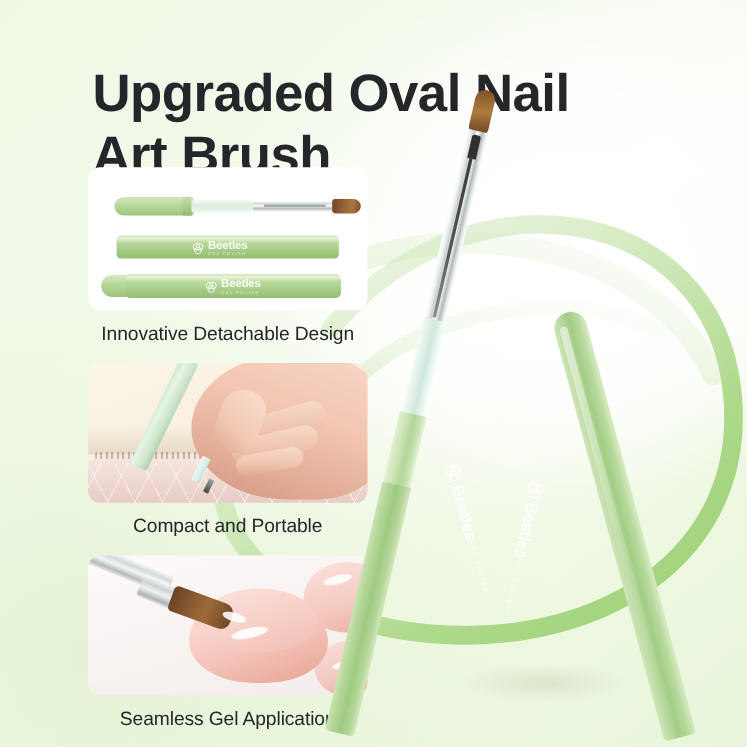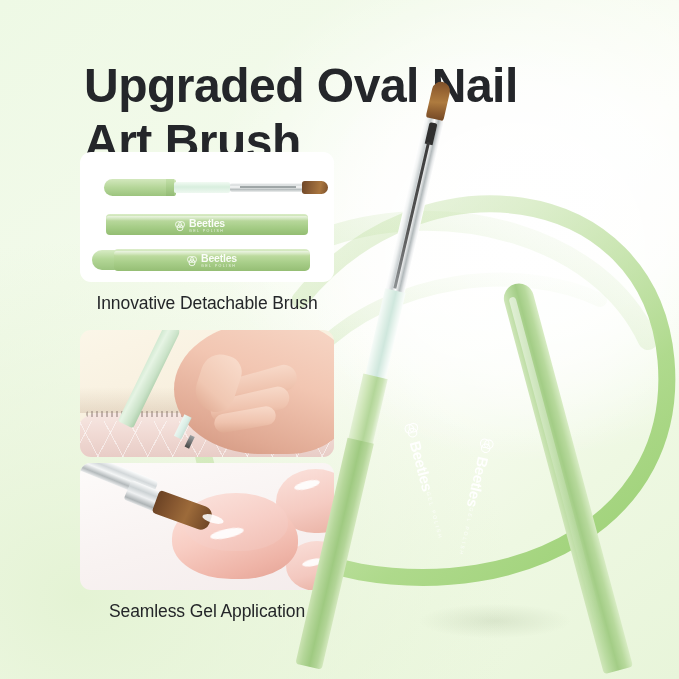--- a/index.html
+++ b/index.html
@@ -542,39 +542,40 @@
             <circle cx="9" cy="9" r="6" fill="none" stroke="#ffffff" stroke-width="1.6"></circle>
             <circle cx="15" cy="9" r="6" fill="none" stroke="#ffffff" stroke-width="1.6"></circle>
             <circle cx="12" cy="15.5" r="6" fill="none" stroke="#ffffff" stroke-width="1.6"></circle>
           </svg>
           <span class="wordwrap">
             <span class="word">Beetles</span>
             <span class="sub">GEL POLISH</span>
           </span>
         </div>
       </div>
-      <div class="caption">Innovative Detachable Brush</div>
+      <div class="caption">Innovative Detachable Design</div>
     </div>
 
     <div class="feature">
       <div class="card card-2 c2">
         <div class="c2-shadow"></div>
         <div class="c2-pouch"></div>
         <div class="c2-quilt"></div>
         <div class="c2-zip"></div>
         <div class="c2-zip-body"></div>
         <div class="c2-hand"></div>
         <div class="c2-finger c2-f1"></div>
         <div class="c2-finger c2-f2"></div>
         <div class="c2-finger c2-f3"></div>
         <div class="c2-thumb"></div>
         <div class="c2-pen"></div>
         <div class="c2-pen-clear"></div>
         <div class="c2-pen-tip"></div>
       </div>
+      <div class="caption">Compact and Portable</div>
     </div>
 
     <div class="feature">
       <div class="card card-3 c3">
         <div class="c3-nail-right"></div>
         <div class="c3-nail-far"></div>
         <div class="c3-nail-big"></div>
         <div class="c3-nail-plate"></div>
         <div class="c3-shine c3-s1"></div>
         <div class="c3-shine c3-s2"></div>

